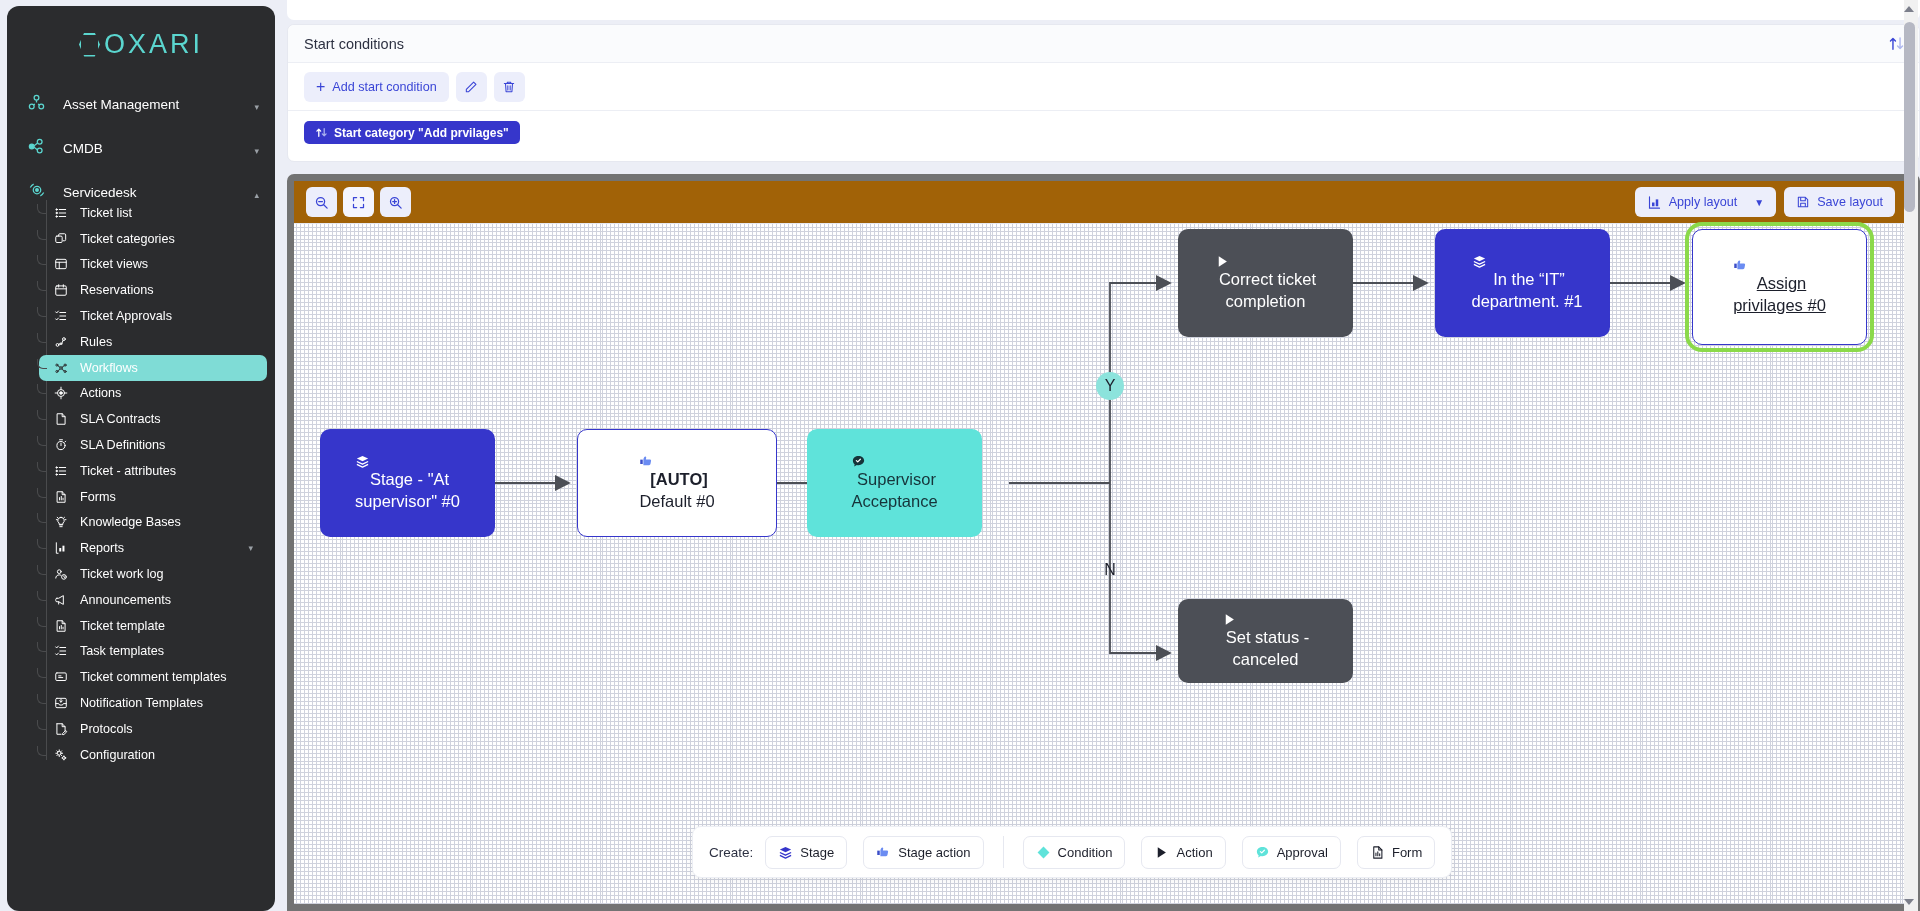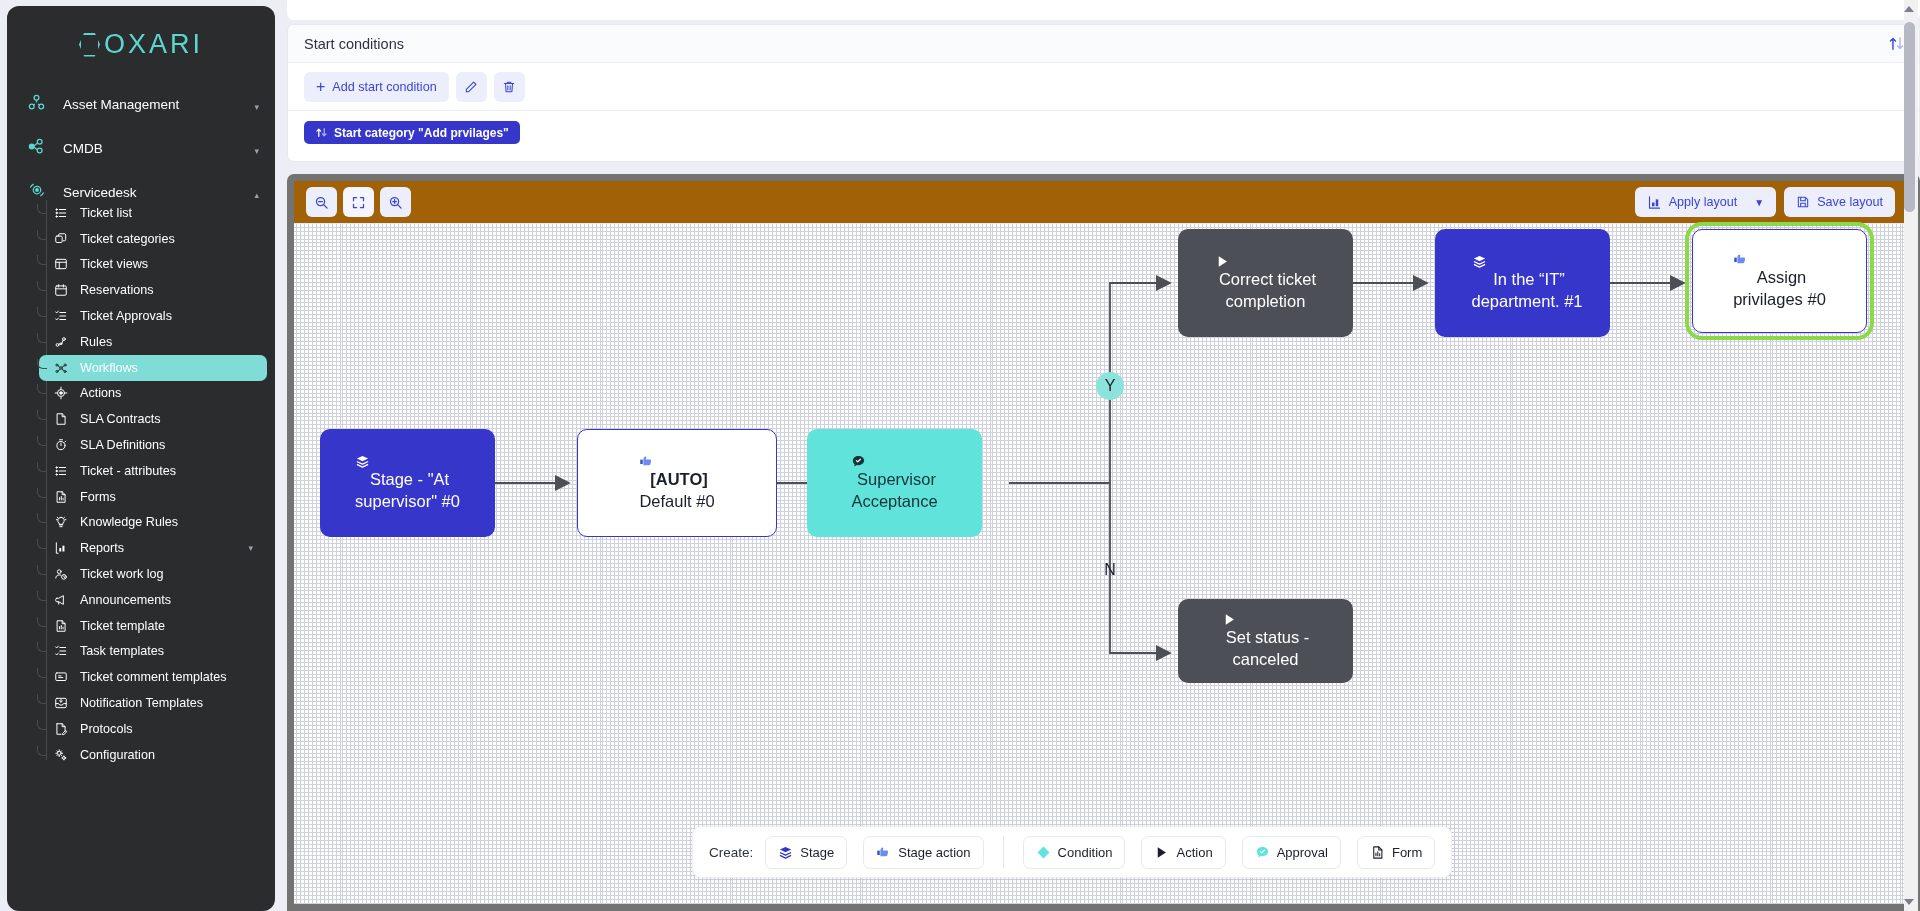--- a/index.html
+++ b/index.html
@@ -359,21 +359,21 @@
           </span>
           <span class="slabel">Forms</span>
         </div>
         <div class="sub-item">
           <span class="sicon">
             <svg width="14" height="14" viewBox="0 0 24 24" fill="none" stroke="#ffffff" stroke-width="1.7" stroke-linecap="round" stroke-linejoin="round">
               <path d="M9.5 17h5M10 20h4M12 4a5.5 5.5 0 0 1 3.3 9.9V16h-6.6v-2.1A5.5 5.5 0 0 1 12 4z"></path>
               <path d="M4 8h1.6M19 8h1.5M5.5 4l1.2 1M18 4l-1.2 1"></path>
             </svg>
           </span>
-          <span class="slabel">Knowledge Rules</span>
+          <span class="slabel">Knowledge Bases</span>
         </div>
         <div class="sub-item">
           <span class="sicon">
             <svg width="14" height="14" viewBox="0 0 24 24" fill="none" stroke="#ffffff" stroke-width="1.7" stroke-linecap="round" stroke-linejoin="round">
               <path d="M4 3v18h3"></path>
               <rect x="9" y="12" width="3.4" height="6" fill="#ffffff" stroke="none"></rect>
               <rect x="14.5" y="8" width="3.4" height="10" fill="#ffffff" stroke="none"></rect>
             </svg>
           </span>
           <span class="slabel">Reports</span>
@@ -608,21 +608,21 @@
                       <path d="M6 3.5l13 8.5-13 8.5z" fill="#ffffff"></path>
                     </svg></span><span class="nl" style="">Correct ticket</span><br><span class="nl">completion</span></div>
               </div>
               <div class="node node-stage" style="left: 1141px; top: 5px; width: 175px; height: 108px; padding-left: 21px;">
                 <div><span class="nicon"><svg width="15" height="15" viewBox="0 0 24 24">
                       <path d="M12 3l9 4.3-9 4.3-9-4.3z" fill="#ffffff"></path>
                       <path d="M3 12l9 4.3 9-4.3" stroke="#ffffff" stroke-width="2.2" fill="none" stroke-linejoin="round"></path>
                       <path d="M3 16.6l9 4.3 9-4.3" stroke="#ffffff" stroke-width="2.2" fill="none" stroke-linejoin="round"></path>
                     </svg></span><span class="nl" style="">In the “IT”</span><br><span class="nl">department. #1</span></div>
               </div>
-              <div class="node node-white node-selected" style="left: 1398px; top: 5px; width: 175px; height: 104px;">
+              <div class="node node-white node-selected" style="left: 1398px; top: 5px; width: 175px; height: 116px; text-decoration: underline;">
                 <div><span class="nicon"><svg width="15" height="15" viewBox="0 0 24 24">
                       <path d="M2 9h4v7H2z" fill="#3b4ec9"></path>
                       <path d="M7 8.2c.6-2.2 1.7-4.4 3.2-4.4 1.3 0 1.6 1.3 1.2 2.6L11 8.6h6.3c1.3 0 2.2.9 2 2.1l-.9 5c-.2 1.3-1.1 2.1-2.4 2.1H7z" fill="#6b8cf2"></path>
                     </svg></span><span class="nl" style="">Assign</span><br><span class="nl">privilages #0</span></div>
               </div>
               <div class="node node-action" style="left: 884px; top: 375px; width: 175px; height: 84px;">
                 <div><span class="nicon"><svg width="15" height="15" viewBox="0 0 24 24">
                       <path d="M6 3.5l13 8.5-13 8.5z" fill="#ffffff"></path>
                     </svg></span><span class="nl" style="">Set status -</span><br><span class="nl">canceled</span></div>
               </div>

